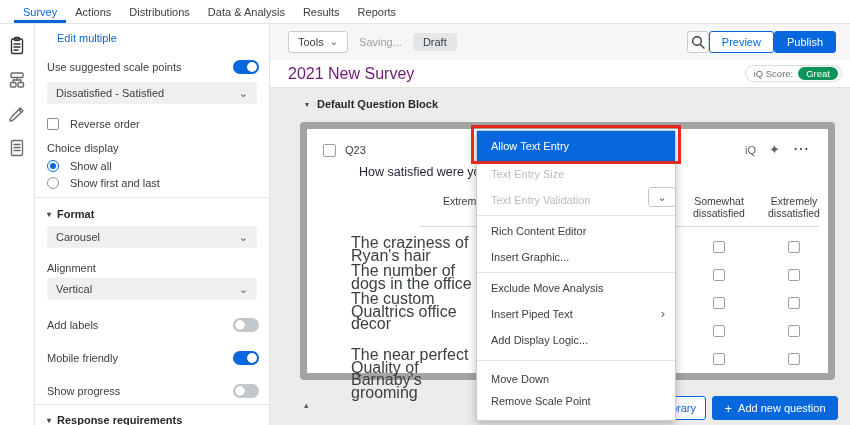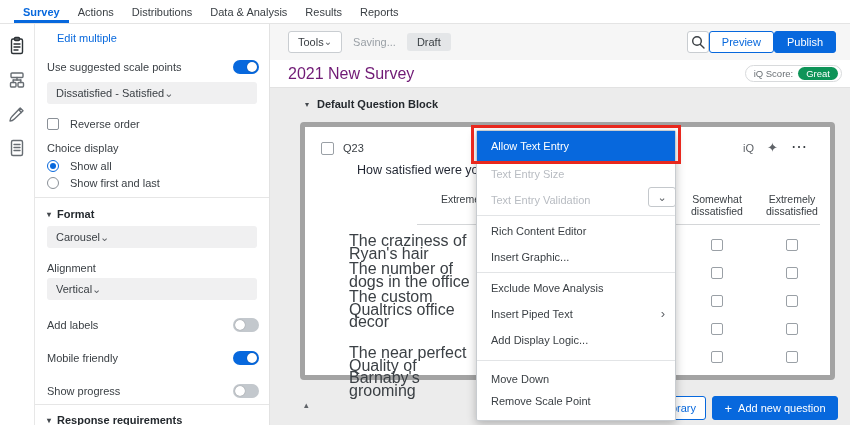--- a/index.html
+++ b/index.html
@@ -2,69 +2,69 @@
 <html><head>
 <meta charset="utf-8">
 <style>
   *{margin:0;padding:0;box-sizing:border-box}
   html,body{width:850px;height:425px;overflow:hidden;background:#fff}
   .app{position:relative;width:850px;height:425px;font-family:"Liberation Sans",sans-serif;font-size:11px;color:#3b4045;background:#fff;overflow:hidden}
 
   
   .topnav{position:absolute;left:0;top:0;right:0;height:24px;background:#fff;border-bottom:1px solid #e4e4e4;display:flex;align-items:stretch;padding-left:14px;z-index:10}
   .nav-item{display:flex;align-items:center;padding:0 9px;cursor:pointer;color:#3b4045}
-  .nav-item.active{color:#0768dd;font-weight:700;box-shadow:inset 0 -3px 0 #0768dd}
+  .nav-item.active{color:#0768dd;font-weight:400;box-shadow:inset 0 -3px 0 #0768dd}
 
   
   .rail{position:absolute;left:0;top:24px;bottom:0;width:35px;background:#fff;border-right:1px solid #e7e7e7;display:flex;flex-direction:column;align-items:center;padding-top:12px;gap:14px;z-index:6}
   .rail .ricon{width:20px;height:20px;cursor:pointer}
   .rail svg{display:block;stroke:#676d73;fill:none;stroke-width:1.4;stroke-linecap:round;stroke-linejoin:round}
   .rail .ricon.active svg{stroke:#2c3236}
 
   
   .panel{position:absolute;left:35px;top:24px;bottom:0;width:235px;background:#fff;border-right:1px solid #e2e2e2;z-index:5}
   .edit-multiple{position:absolute;left:22px;top:8px;color:#0768dd;cursor:pointer}
   .p-row{position:absolute;left:12px;right:10px;display:flex;align-items:center;justify-content:space-between}
   .p-label{color:#3b4045}
-  .p-select{position:absolute;left:12px;right:12px;height:22px;background:#f0f0f1;border-radius:3px;display:flex;align-items:center;padding:0 9px;cursor:pointer}
+  .p-select{position:absolute;left:12px;right:12px;height:22px;background:#f0f0f1;border-radius:3px;display:flex;align-items:center;justify-content:space-between;padding:0 9px;cursor:pointer}
   .p-select .chev{color:#5f6368;font-size:11px;line-height:10px}
   .check-row,.radio-row{position:absolute;left:12px;display:flex;align-items:center;gap:11px}
   .checkbox{width:12px;height:12px;border:1px solid #8a9097;border-radius:2px;background:#fff;display:inline-block}
   .radio{width:12px;height:12px;border-radius:50%;border:1px solid #8a9097;background:#fff;display:inline-block;position:relative}
   .radio.sel{border-color:#0768dd}
   .radio.sel::after{content:"";position:absolute;left:2px;top:2px;width:6px;height:6px;border-radius:50%;background:#0768dd}
   .p-hr{position:absolute;left:0;right:0;border-top:1px solid #e6e6e6}
   .sec-hdr{position:absolute;left:12px;display:flex;align-items:center;gap:6px;font-weight:700;color:#24292e}
   .sec-hdr .tri{font-size:8px;color:#44494e}
   .toggle{width:26px;height:14px;border-radius:7px;background:#c3c8cd;position:relative;display:inline-block;cursor:pointer;flex:none}
   .toggle .knob{position:absolute;left:2px;top:2px;width:10px;height:10px;border-radius:50%;background:#fff;box-shadow:0 0 1px rgba(0,0,0,.45);transition:left .1s}
   .toggle.on{background:#0768dd}
   .toggle.on .knob{left:14px}
 
   
   .main{position:absolute;left:270px;top:24px;right:0;bottom:0;background:#ececec}
   .toolbar{position:absolute;left:0;top:0;right:0;height:36px;background:#f6f6f6;display:flex;align-items:center;padding-left:18px;gap:11px}
-  .tools-btn{height:22px;background:#fff;border:1px solid #c9cdd1;border-radius:3px;display:flex;align-items:center;padding:0 9px;font-size:11px;color:#3b4045;cursor:pointer;font-family:inherit}
+  .tools-btn{height:22px;background:#fff;border:1px solid #c9cdd1;border-radius:3px;display:flex;align-items:center;gap:6px;padding:0 9px;font-size:11px;color:#3b4045;cursor:pointer;font-family:inherit}
   .tools-btn .chev{font-size:10px;color:#5f6368;line-height:8px}
   .saving{color:#9aa0a6}
   .draft{background:#e4e6e8;border-radius:3px;padding:3px 10px;color:#3b4045}
   .tb-right{position:absolute;right:14px;top:7px;display:flex;align-items:center}
   .search-btn{width:22px;height:22px;background:#fff;border:1px solid #c9cdd1;border-radius:3px;display:flex;align-items:center;justify-content:center;cursor:pointer}
   .preview-btn{height:22px;min-width:56px;background:#fff;border:1px solid #0768dd;color:#0768dd;border-radius:3px;padding:0 12px;font-size:11px;cursor:pointer;font-family:inherit}
   .publish-btn{height:22px;min-width:60px;background:#0768dd;border:1px solid #0768dd;color:#fff;border-radius:3px;padding:0 12px;font-size:11px;cursor:pointer;font-family:inherit}
   .titlerow{position:absolute;left:0;top:36px;right:0;height:28px;background:#fff;border-bottom:1px solid #e2e2e2}
   .survey-title{position:absolute;left:18px;top:5px;font-size:16px;color:#701a75}
   .iq-badge{position:absolute;right:8px;top:5px;height:17px;display:flex;align-items:center;gap:5px;background:#fff;border:1px solid #d8dadc;border-radius:9px;padding:0 3px 0 8px;font-size:9.5px;color:#6a7075}
   .iq-pill{background:#0e9458;color:#fff;border-radius:8px;padding:1px 8px;font-size:9.5px}
 
   
   .canvas{position:absolute;left:0;top:64px;right:0;bottom:0;background:#ececec}
   .block-hdr{position:absolute;left:35px;top:10px;display:flex;align-items:center;gap:8px;font-weight:700;color:#24292e}
   .block-hdr .tri{font-size:8px;color:#44494e;font-weight:400}
-  .qcard{position:absolute;left:30px;top:34px;width:535px;height:258px;background:#fff;border:5px solid #a3a3a3;border-radius:4px}
+  .qcard{position:absolute;left:30px;top:34px;width:535px;height:258px;background:#fff;border:7px solid #a3a3a3;border-radius:4px}
   .q-check{position:absolute;left:16px;top:15px;width:13px;height:13px;border:1px solid #9aa0a6;border-radius:2px;background:#fff}
   .q-id{position:absolute;left:38px;top:15px;color:#3b4045}
   .q-iq{position:absolute;left:438px;top:15px;color:#5f6368;cursor:pointer}
   .q-star{position:absolute;left:462px;top:13px;color:#5f6368;font-size:13px;cursor:pointer}
   .q-dots{position:absolute;left:486px;top:10px;color:#3b4045;font-size:16px;letter-spacing:1px;cursor:pointer}
   .q-text{position:absolute;left:52px;top:36px;font-size:12.5px;color:#1f2430;white-space:nowrap}
   .col-hdr{position:absolute;top:66px;width:90px;text-align:center;font-size:10.5px;line-height:12px;color:#3b4045}
   .col-hdr.c1{left:135px}.col-hdr.c2{left:367px}.col-hdr.c3{left:442px}
   .hdr-line{position:absolute;left:112px;right:10px;top:97px;border-top:1px solid #d4d6d8}
   .m-label{position:absolute;left:44px;width:132px;font-size:16px;line-height:12.5px;color:#3b4045}

